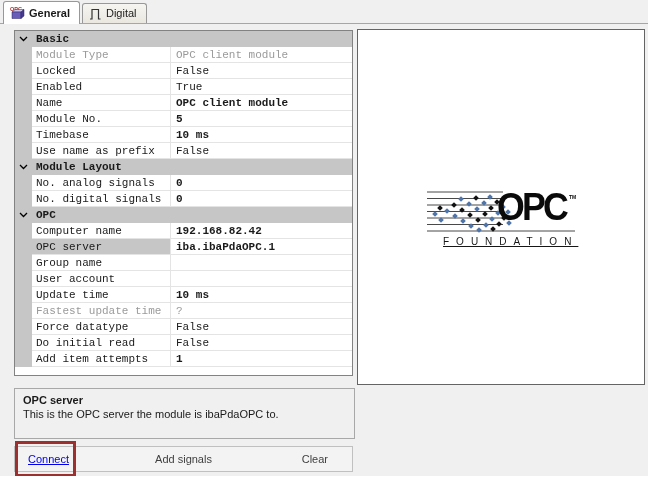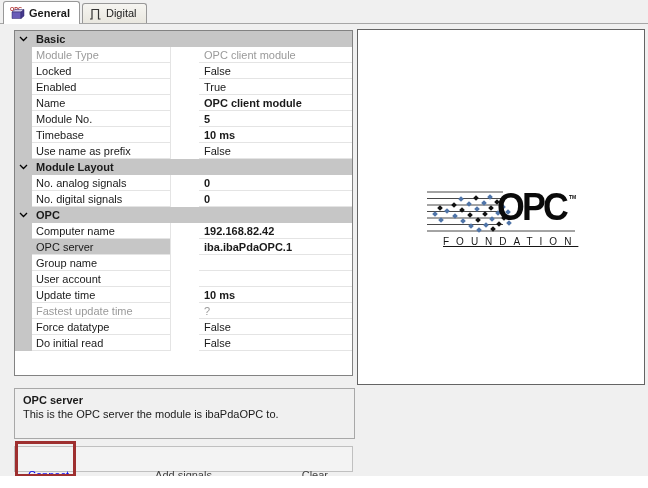--- a/index.html
+++ b/index.html
@@ -13,28 +13,28 @@
               border-bottom:1px solid #a6a6a6; }
   .tab { display:flex; align-items:center; gap:4px; padding:0 9px 1px 6px; height:20px;
          background:linear-gradient(#f6f5f1,#e9e7df); border:1px solid #989898;
          border-bottom:none; border-radius:3px 3px 0 0; margin-right:2px;
          white-space:nowrap; cursor:default; }
   .tab.active { height:23px; background:#ffffff; font-weight:bold; z-index:2; margin-bottom:-1px; }
   .tab .tab-ico { display:flex; align-items:center; }
 
   
   .pgrid { position:absolute; left:14px; top:30px; width:339px; height:346px;
-           background:#ffffff; border:1px solid #828282; overflow:hidden; }
+           background:#ffffff; border:1px solid #828282; overflow:hidden;font-family:Liberation Mono, monospace; }
   .pg-row { display:flex; height:16px; line-height:15px; }
   .pg-margin { width:17px; flex:none; display:flex; align-items:center; justify-content:center; }
   .pg-prop .pg-margin { background:#c6c6c6; }
   .pg-cat { background:#c6c6c6; font-weight:bold; }
   .pg-label { width:139px; flex:none; padding:1px 2px 0 4px; overflow:hidden; white-space:nowrap; }
   .pg-cat .pg-label { flex:1; width:auto; }
-  .pg-value { flex:1; padding:1px 2px 0 5px; overflow:hidden; white-space:nowrap;margin-left:28px; }
+  .pg-value { flex:1; padding:1px 2px 0 5px; overflow:hidden; white-space:nowrap; }
   .pg-prop .pg-label { border-right:1px solid #e4e4e4; }
   .pg-prop .pg-label, .pg-prop .pg-value { border-bottom:1px solid #e4e4e4; }
   .pg-sel .pg-label { background:#c6c6c6; }
   .pg-dis .pg-label, .pg-dis .pg-value { color:#9a9a9a; }
   .pg-bold .pg-value { font-weight:bold; }
 
   
   .logo-panel { position:absolute; left:357px; top:29px; width:288px; height:356px;
                 background:#ffffff; border:1px solid #646464;
                 display:flex; align-items:center; justify-content:center; }
@@ -49,21 +49,21 @@
 
   
   .desc-panel { position:absolute; left:14px; top:388px; width:341px; height:51px;
                 background:#f0f0f0; border:1px solid #a8a8a8; padding:4px 8px; }
   .desc-title { font-weight:bold; line-height:14px; }
   .desc-text { line-height:14px; }
 
   
   .action-bar { position:absolute; left:14px; top:446px; width:339px; height:26px;
                 background:#f3f3f3; border:1px solid #c0c0c0; }
-  .action-bar .link { position:absolute; top:22px; cursor:pointer;text-align:right; }
+  .action-bar .link { position:absolute; top:6px; cursor:pointer;text-align:right; }
   .link-connect { left:13px; color:#0000ee; text-decoration:underline; }
   .link-add { left:50%; transform:translateX(-50%); color:#3f3f3f; }
   .link-clear { right:24px; color:#3f3f3f; }
 
   
   .red-box { position:absolute; left:15px; top:441px; width:61px; height:36px;
              border:3px solid #9e2f2f; pointer-events:none; z-index:5; }
 </style>
 </head>
 <body>
@@ -195,20 +195,25 @@
         </div>
         <div class="pg-row pg-prop">
           <div class="pg-margin"></div>
           <div class="pg-label">Force datatype</div>
           <div class="pg-value">False</div>
         </div>
         <div class="pg-row pg-prop">
           <div class="pg-margin"></div>
           <div class="pg-label">Do initial read</div>
           <div class="pg-value">False</div>
+        </div>
+        <div class="pg-row pg-prop pg-bold">
+          <div class="pg-margin"></div>
+          <div class="pg-label">Add item attempts</div>
+          <div class="pg-value">1</div>
         </div>
       </div>
   </div>
 
   <div class="logo-panel">
     <div class="logo">
       <svg class="deco" width="152" height="58" viewBox="0 0 152 58">
         <g stroke="#1a1a1a" stroke-width="0.8">
           <line x1="2" y1="3" x2="78" y2="3"></line>
           <line x1="2" y1="9.5" x2="78" y2="9.5"></line>

